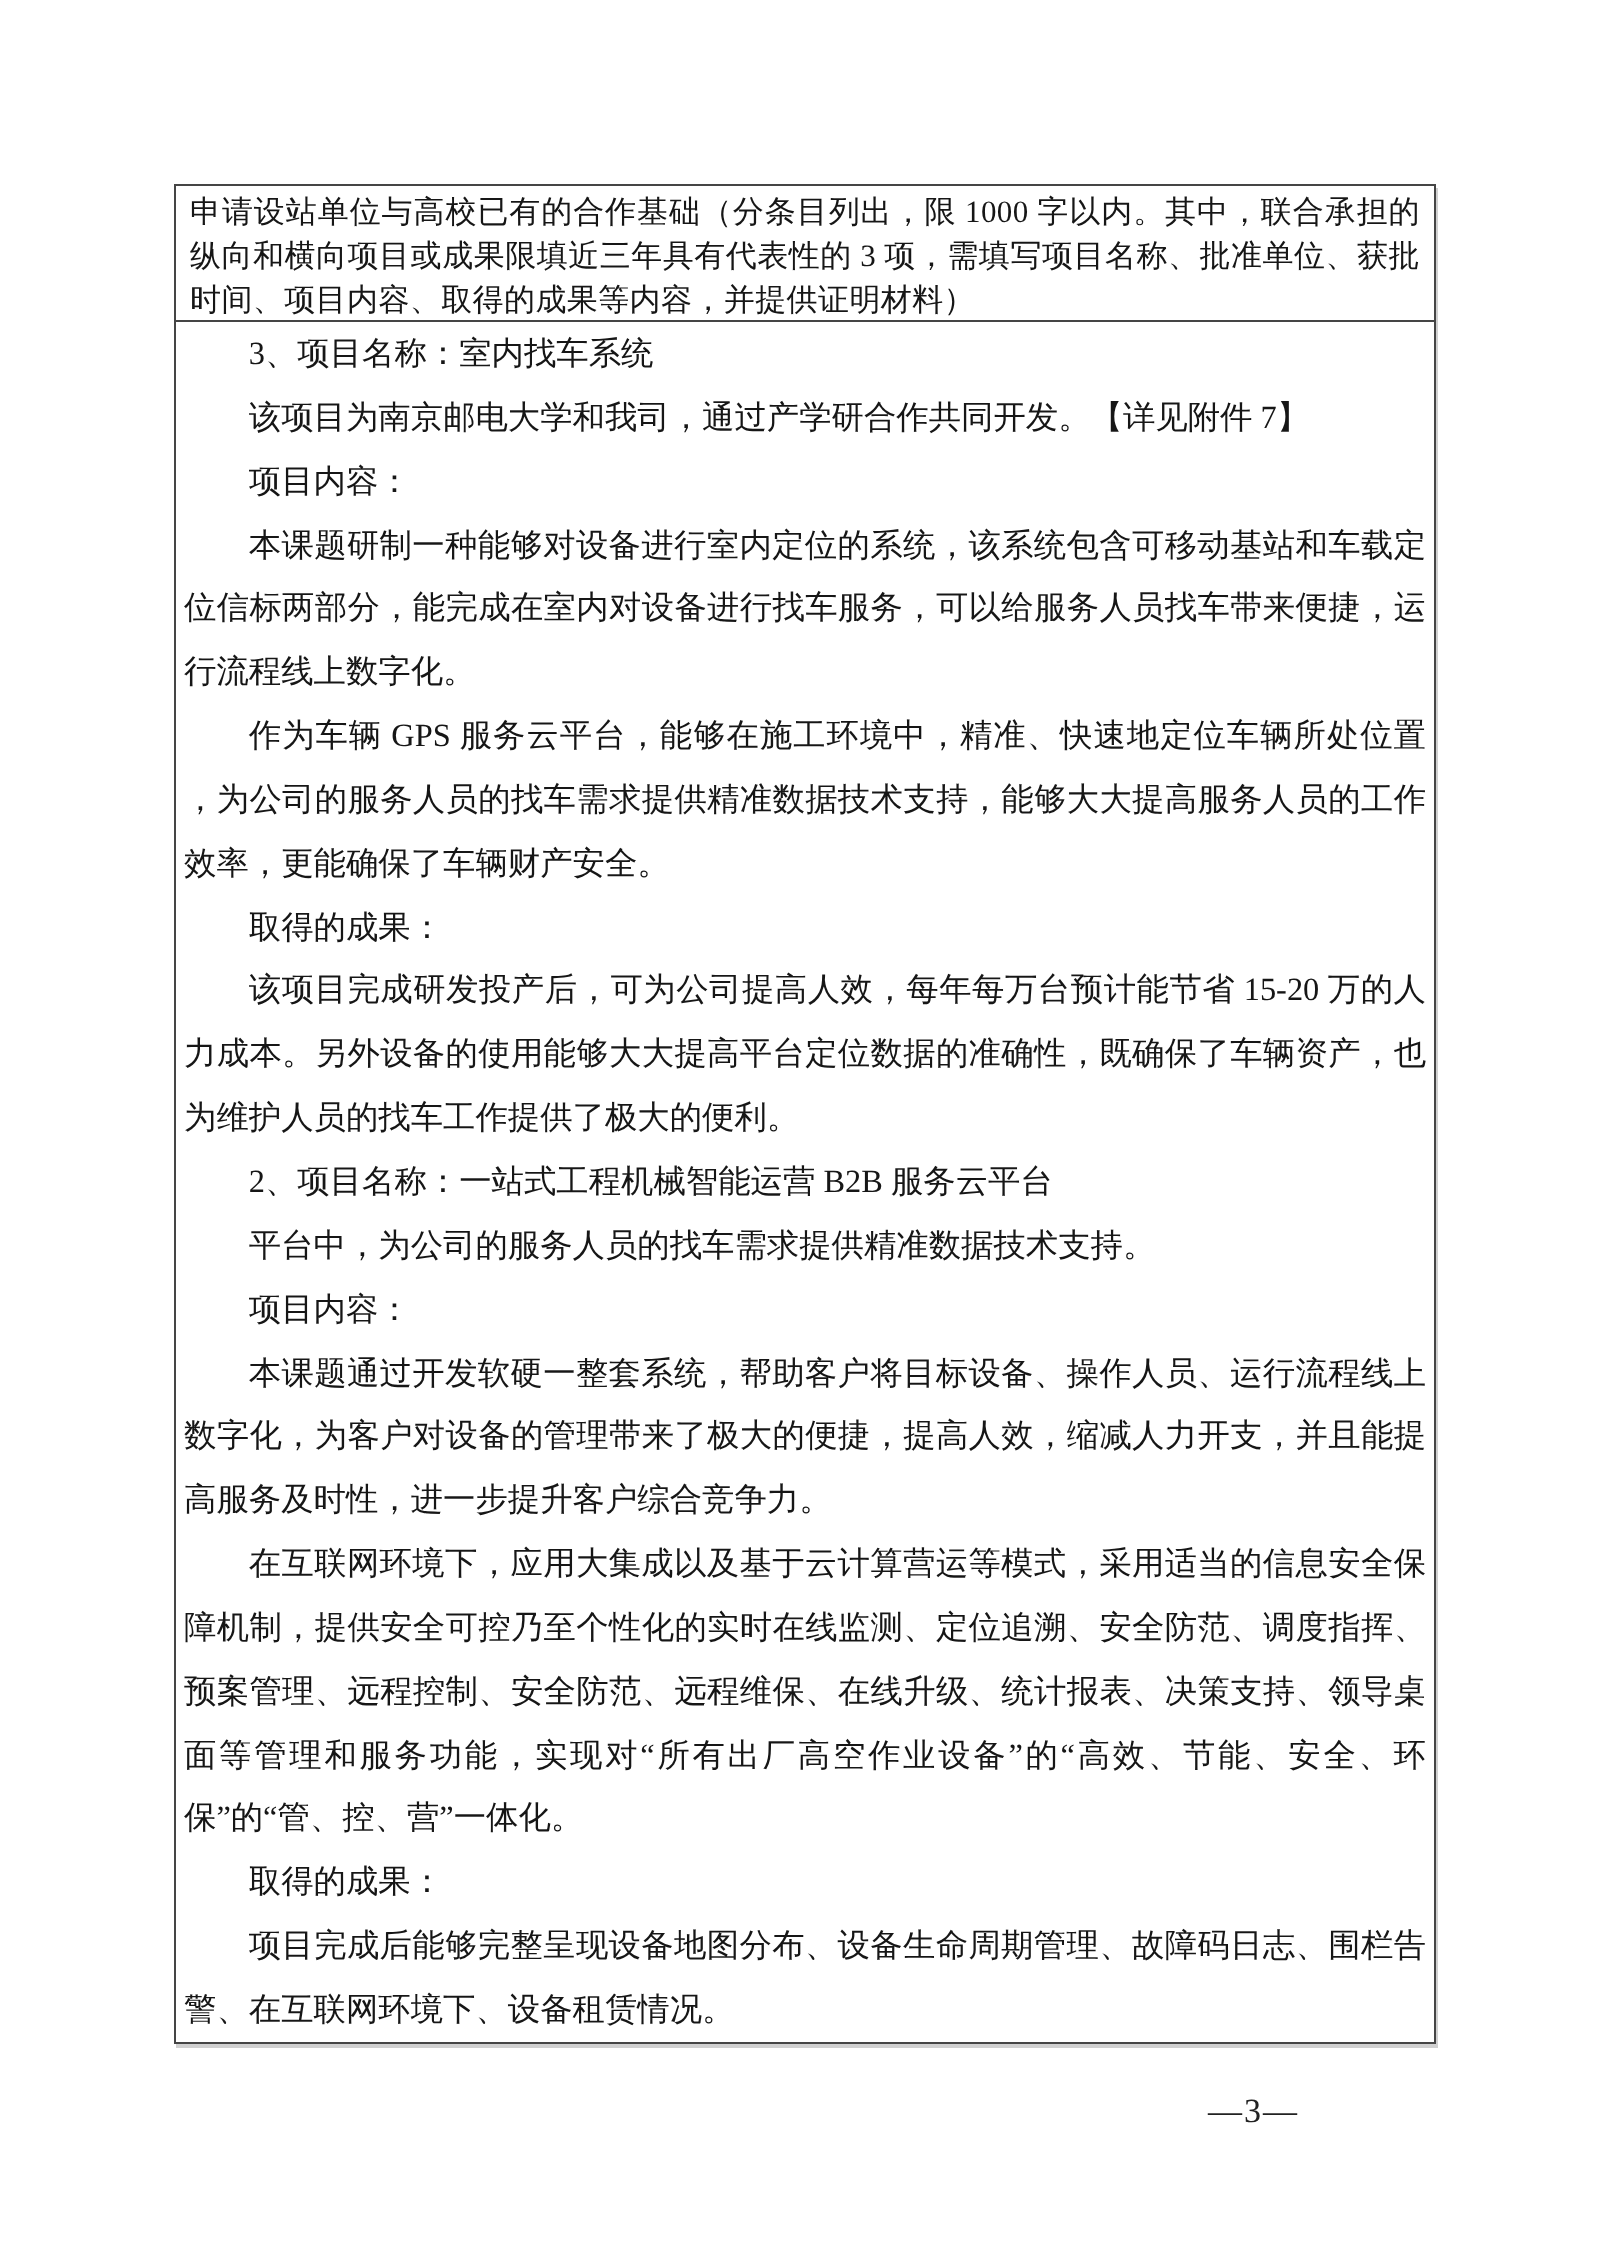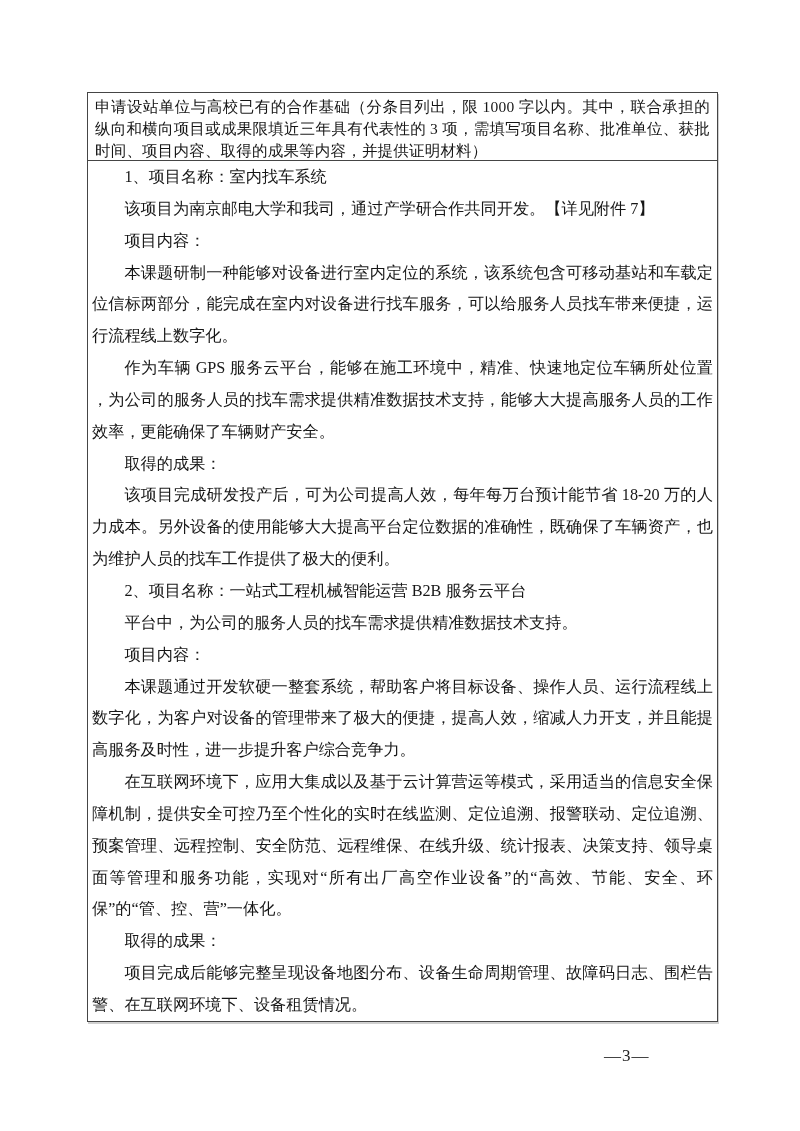--- a/index.html
+++ b/index.html
@@ -66,43 +66,43 @@
 <body>
 
 <div class="page">
 
   <div class="form-table">
 
     <div class="cell cell-header">申请设站单位与高校已有的合作基础（分条目列出，限 1000 字以内。其中，联合承担的纵向和横向项目或成果限填近三年具有代表性的 3 项，需填写项目名称、批准单位、获批时间、项目内容、取得的成果等内容，并提供证明材料）</div>
 
     <div class="cell cell-body">
 
-        <p>1、项目名称：室内找车系统</p>
+        <p>3、项目名称：室内找车系统</p>
 
         <p>该项目为南京邮电大学和我司，通过产学研合作共同开发。【详见附件 7】</p>
 
         <p>项目内容：</p>
 
         <p>本课题研制一种能够对设备进行室内定位的系统，该系统包含可移动基站和车载定位信标两部分，能完成在室内对设备进行找车服务，可以给服务人员找车带来便捷，运行流程线上数字化。</p>
 
         <p>作为车辆 GPS 服务云平台，能够在施工环境中，精准、快速地定位车辆所处位置 ，为公司的服务人员的找车需求提供精准数据技术支持，能够大大提高服务人员的工作效率，更能确保了车辆财产安全。</p>
 
         <p>取得的成果：</p>
 
-        <p>该项目完成研发投产后，可为公司提高人效，每年每万台预计能节省 18-20 万的人力成本。另外设备的使用能够大大提高平台定位数据的准确性，既确保了车辆资产，也为维护人员的找车工作提供了极大的便利。</p>
+        <p>该项目完成研发投产后，可为公司提高人效，每年每万台预计能节省 15-20 万的人力成本。另外设备的使用能够大大提高平台定位数据的准确性，既确保了车辆资产，也为维护人员的找车工作提供了极大的便利。</p>
 
         <p>2、项目名称：一站式工程机械智能运营 B2B 服务云平台</p>
 
         <p>平台中，为公司的服务人员的找车需求提供精准数据技术支持。</p>
 
         <p>项目内容：</p>
 
         <p>本课题通过开发软硬一整套系统，帮助客户将目标设备、操作人员、运行流程线上数字化，为客户对设备的管理带来了极大的便捷，提高人效，缩减人力开支，并且能提高服务及时性，进一步提升客户综合竞争力。</p>
 
-        <p>在互联网环境下，应用大集成以及基于云计算营运等模式，采用适当的信息安全保障机制，提供安全可控乃至个性化的实时在线监测、定位追溯、报警联动、定位追溯、预案管理、远程控制、安全防范、远程维保、在线升级、统计报表、决策支持、领导桌面等管理和服务功能，实现对“所有出厂高空作业设备”的“高效、节能、安全、环保”的“管、控、营”一体化。</p>
+        <p>在互联网环境下，应用大集成以及基于云计算营运等模式，采用适当的信息安全保障机制，提供安全可控乃至个性化的实时在线监测、定位追溯、安全防范、调度指挥、预案管理、远程控制、安全防范、远程维保、在线升级、统计报表、决策支持、领导桌面等管理和服务功能，实现对“所有出厂高空作业设备”的“高效、节能、安全、环保”的“管、控、营”一体化。</p>
 
         <p>取得的成果：</p>
 
         <p>项目完成后能够完整呈现设备地图分布、设备生命周期管理、故障码日志、围栏告警、在互联网环境下、设备租赁情况。</p>
       </div>
 
   </div>
 
   <div class="page-number">—3—</div>
 

